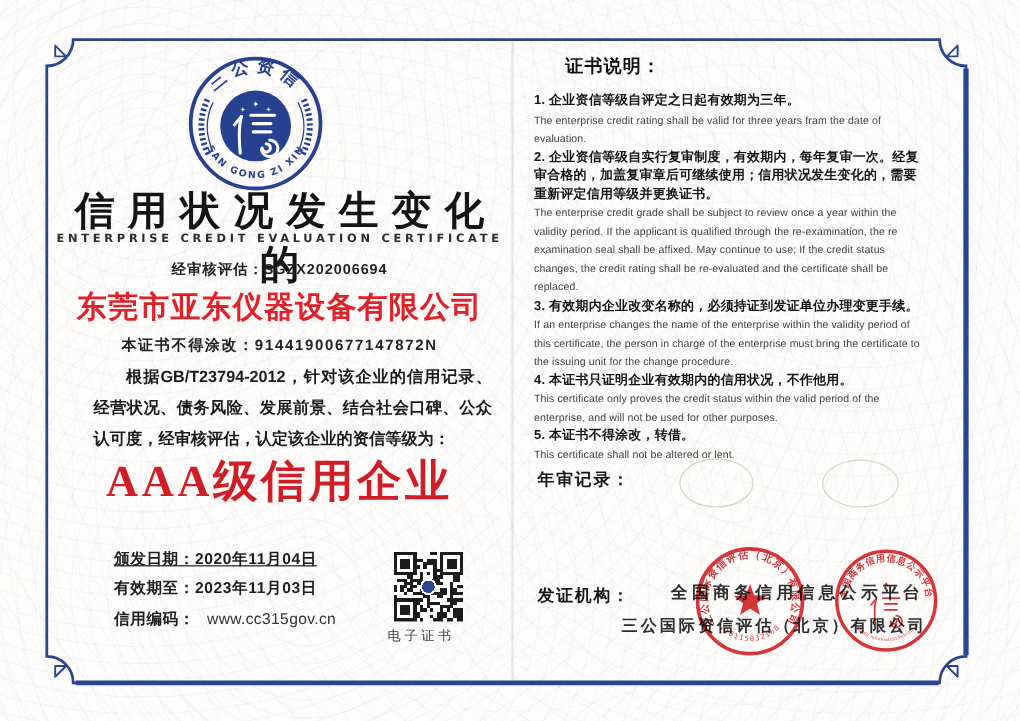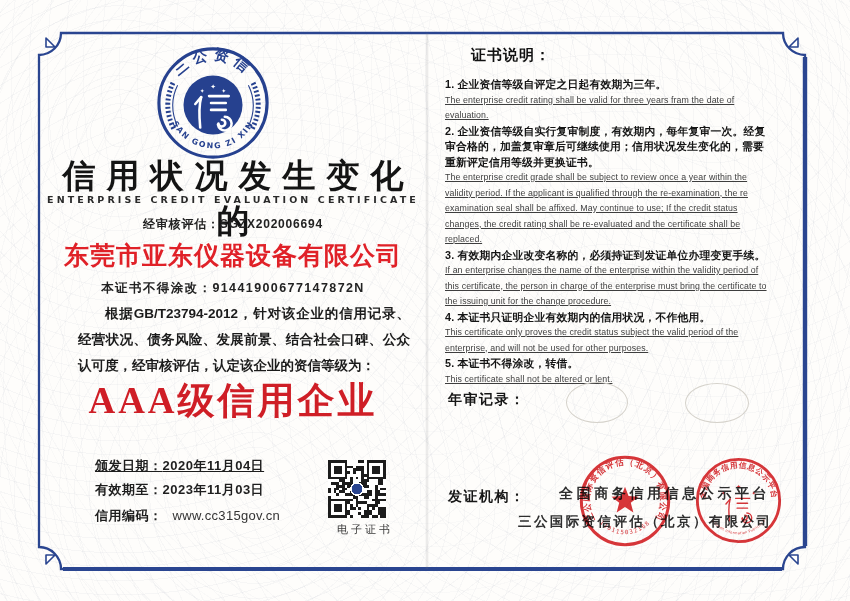--- a/index.html
+++ b/index.html
@@ -36,28 +36,28 @@
   .statement{
     position:absolute;left:38px;top:268px;width:332px;text-align:justify;
     font:600 13.5px "Liberation Sans", sans-serif;line-height:26px;color:#1b1b1b;text-indent:2em;
   }
   .rating{top:343px;font:800 37px "Liberation Serif", serif;letter-spacing:3px;color:#cf1e26;}
   .meta{position:absolute;left:55px;font:700 13px "Liberation Sans", sans-serif;color:#1e1e1e;letter-spacing:0.5px;}
   .meta .url{font-weight:400;color:#333;letter-spacing:0.3px;margin-left:10px;}
   .m1{top:424px;text-decoration:underline;} .m2{top:448px;} .m3{top:474px;}
   .qr{position:absolute;left:288px;top:427px;width:58px;height:58px;}
   .qr svg{width:58px;height:58px;display:block;background:#fff;}
-  .qr-caption{position:absolute;left:283px;top:489px;width:70px;text-align:right;
+  .qr-caption{position:absolute;left:283px;top:489px;width:70px;text-align:left;
     font:400 11px "Liberation Serif", serif;letter-spacing:3px;color:#3a3a3a;}
   
   .back{position:absolute;left:426px;top:33px;width:380px;height:536px;}
   .ins-heading{position:absolute;left:19px;top:13px;font:700 15px "Liberation Sans", sans-serif;color:#111;letter-spacing:1px;margin-left:26px;}
   .ins-list{position:absolute;left:19px;top:44px;width:328px;}
   .ins-item .zh{font:600 10.8px "Liberation Sans", sans-serif;line-height:15.5px;color:#141414;letter-spacing:0.2px;}
-  .ins-item .en{font:400 8.8px "Liberation Sans", sans-serif;line-height:15.5px;color:#3e3e3e;letter-spacing:0.1px;text-decoration:underline;}
+  .ins-item .en{font:400 8.8px "Liberation Sans", sans-serif;line-height:15.5px;color:#3e3e3e;letter-spacing:0.1px;}
   .annual-label{position:absolute;left:22px;top:358px;font:700 14px "Liberation Sans", sans-serif;color:#161616;letter-spacing:1.5px;}
   .oval{position:absolute;border:1px solid #d5d2cb;border-radius:50%;}
   .oval1{left:140px;top:349px;width:60px;height:39px;}
   .oval2{left:259px;top:350px;width:62px;height:38px;}
   .issuer-label{position:absolute;left:22px;top:455px;font:700 14px "Liberation Sans", sans-serif;color:#161616;letter-spacing:1.5px;}
   .issuer-l1{position:absolute;left:133px;top:452px;width:250px;font:600 14px "Liberation Sans", sans-serif;letter-spacing:3.6px;color:#2e2e2e;}
   .issuer-l2{position:absolute;left:92px;top:480px;width:280px;font:600 13.5px "Liberation Sans", sans-serif;letter-spacing:2.4px;color:#2e2e2e;}
   .seal{position:absolute;mix-blend-mode:multiply;opacity:0.93;}
   .seal-left{left:150px;top:419px;width:98px;height:98px;}
   .seal-right{left:266px;top:421px;width:93px;height:93px;}
@@ -404,21 +404,21 @@
       <div class="ins-item">
         <div class="zh">2. 企业资信等级自实行复审制度，有效期内，每年复审一次。经复审合格的，加盖复审章后可继续使用；信用状况发生变化的，需要重新评定信用等级并更换证书。</div>
         <div class="en">The enterprise credit grade shall be subject to review once a year within the validity period. If the applicant is qualified through the re-examination, the re examination seal shall be affixed. May continue to use; If the credit status changes, the credit rating shall be re-evaluated and the certificate shall be replaced.</div>
       </div>
       <div class="ins-item">
         <div class="zh">3. 有效期内企业改变名称的，必须持证到发证单位办理变更手续。</div>
         <div class="en">If an enterprise changes the name of the enterprise within the validity period of this certificate, the person in charge of the enterprise must bring the certificate to the issuing unit for the change procedure.</div>
       </div>
       <div class="ins-item">
         <div class="zh">4. 本证书只证明企业有效期内的信用状况，不作他用。</div>
-        <div class="en">This certificate only proves the credit status subject the valid period of the enterprise, and will not be used for other purposes.</div>
+        <div class="en">This certificate only proves the credit status within the valid period of the enterprise, and will not be used for other purposes.</div>
       </div>
       <div class="ins-item">
         <div class="zh">5. 本证书不得涂改，转借。</div>
         <div class="en">This certificate shall not be altered or lent.</div>
       </div>
     </div>
 
     <div class="annual-label">年审记录：</div>
     <div class="oval oval1"></div>
     <div class="oval oval2"></div>

